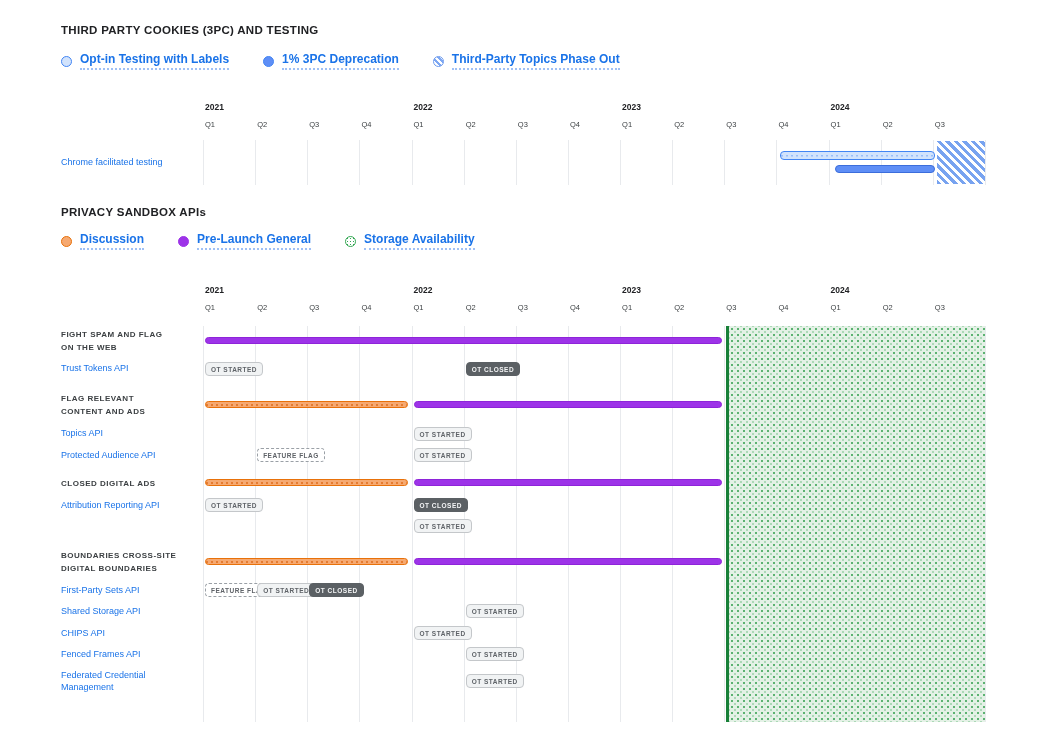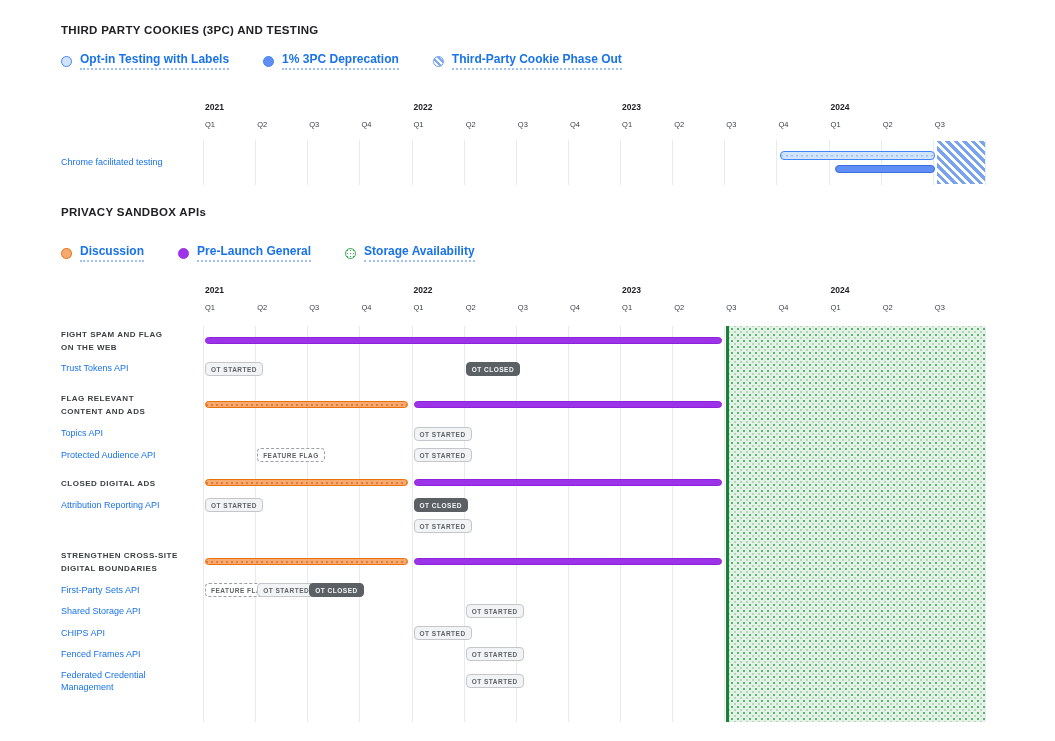--- a/index.html
+++ b/index.html
@@ -65,29 +65,29 @@
         <div class="legend-item">
           <span class="legend-dot dot-optin"></span>
           <span class="legend-label">Opt-in Testing with Labels</span>
         </div>
         <div class="legend-item">
           <span class="legend-dot dot-deprecation"></span>
           <span class="legend-label">1% 3PC Deprecation</span>
         </div>
         <div class="legend-item">
           <span class="legend-dot dot-phaseout"></span>
-          <span class="legend-label">Third-Party Cookie Phase Out</span>
+          <span class="legend-label">Third-Party Topics Phase Out</span>
         </div>
       </div>
     <div id="chart1"></div>
   </section>
 
   <section>
     <h2 class="section-title" style="top:206px">PRIVACY SANDBOX APIs</h2>
-    <div class="legend" id="legend2" style="top:244px">
+    <div class="legend" id="legend2" style="top:232px">
         <div class="legend-item">
           <span class="legend-dot dot-discussion"></span>
           <span class="legend-label">Discussion</span>
         </div>
         <div class="legend-item">
           <span class="legend-dot dot-prelaunch"></span>
           <span class="legend-label">Pre-Launch General</span>
         </div>
         <div class="legend-item">
           <span class="legend-dot dot-ga"></span>
@@ -98,15 +98,15 @@
   </section>
 <div class="year-label" style="left: 205px; top: 102px;">2021</div><div class="quarter-label" style="left: 205px; top: 120px;">Q1</div><div class="quarter-label" style="left: 257.133px; top: 120px;">Q2</div><div class="quarter-label" style="left: 309.267px; top: 120px;">Q3</div><div class="quarter-label" style="left: 361.4px; top: 120px;">Q4</div><div class="year-label" style="left: 413.533px; top: 102px;">2022</div><div class="quarter-label" style="left: 413.533px; top: 120px;">Q1</div><div class="quarter-label" style="left: 465.667px; top: 120px;">Q2</div><div class="quarter-label" style="left: 517.8px; top: 120px;">Q3</div><div class="quarter-label" style="left: 569.933px; top: 120px;">Q4</div><div class="year-label" style="left: 622.067px; top: 102px;">2023</div><div class="quarter-label" style="left: 622.067px; top: 120px;">Q1</div><div class="quarter-label" style="left: 674.2px; top: 120px;">Q2</div><div class="quarter-label" style="left: 726.333px; top: 120px;">Q3</div><div class="quarter-label" style="left: 778.467px; top: 120px;">Q4</div><div class="year-label" style="left: 830.6px; top: 102px;">2024</div><div class="quarter-label" style="left: 830.6px; top: 120px;">Q1</div><div class="quarter-label" style="left: 882.733px; top: 120px;">Q2</div><div class="quarter-label" style="left: 934.867px; top: 120px;">Q3</div><div class="gridline" style="left: 203px; top: 140px; height: 45px;"></div><div class="gridline" style="left: 255.133px; top: 140px; height: 45px;"></div><div class="gridline" style="left: 307.267px; top: 140px; height: 45px;"></div><div class="gridline" style="left: 359.4px; top: 140px; height: 45px;"></div><div class="gridline" style="left: 411.533px; top: 140px; height: 45px;"></div><div class="gridline" style="left: 463.667px; top: 140px; height: 45px;"></div><div class="gridline" style="left: 515.8px; top: 140px; height: 45px;"></div><div class="gridline" style="left: 567.933px; top: 140px; height: 45px;"></div><div class="gridline" style="left: 620.067px; top: 140px; height: 45px;"></div><div class="gridline" style="left: 672.2px; top: 140px; height: 45px;"></div><div class="gridline" style="left: 724.333px; top: 140px; height: 45px;"></div><div class="gridline" style="left: 776.467px; top: 140px; height: 45px;"></div><div class="gridline" style="left: 828.6px; top: 140px; height: 45px;"></div><div class="gridline" style="left: 880.733px; top: 140px; height: 45px;"></div><div class="gridline" style="left: 932.867px; top: 140px; height: 45px;"></div><div class="gridline" style="left: 985px; top: 140px; height: 45px;"></div><div class="row-label" style="top: 157px;">Chrome facilitated testing</div><div class="bar bar-optin" style="left: 780.467px; top: 151px; width: 154.4px;"></div><div class="bar bar-deprecation" style="left: 834.6px; top: 165px; width: 100.267px;"></div><div class="block-phaseout" style="left: 936.867px; top: 141px; width: 48.1333px; height: 43px;"></div><div class="year-label" style="left: 205px; top: 285px;">2021</div><div class="quarter-label" style="left: 205px; top: 303px;">Q1</div><div class="quarter-label" style="left: 257.133px; top: 303px;">Q2</div><div class="quarter-label" style="left: 309.267px; top: 303px;">Q3</div><div class="quarter-label" style="left: 361.4px; top: 303px;">Q4</div><div class="year-label" style="left: 413.533px; top: 285px;">2022</div><div class="quarter-label" style="left: 413.533px; top: 303px;">Q1</div><div class="quarter-label" style="left: 465.667px; top: 303px;">Q2</div><div class="quarter-label" style="left: 517.8px; top: 303px;">Q3</div><div class="quarter-label" style="left: 569.933px; top: 303px;">Q4</div><div class="year-label" style="left: 622.067px; top: 285px;">2023</div><div class="quarter-label" style="left: 622.067px; top: 303px;">Q1</div><div class="quarter-label" style="left: 674.2px; top: 303px;">Q2</div><div class="quarter-label" style="left: 726.333px; top: 303px;">Q3</div><div class="quarter-label" style="left: 778.467px; top: 303px;">Q4</div><div class="year-label" style="left: 830.6px; top: 285px;">2024</div><div class="quarter-label" style="left: 830.6px; top: 303px;">Q1</div><div class="quarter-label" style="left: 882.733px; top: 303px;">Q2</div><div class="quarter-label" style="left: 934.867px; top: 303px;">Q3</div><div class="gridline" style="left: 203px; top: 326px; height: 396px;"></div><div class="gridline" style="left: 255.133px; top: 326px; height: 396px;"></div><div class="gridline" style="left: 307.267px; top: 326px; height: 396px;"></div><div class="gridline" style="left: 359.4px; top: 326px; height: 396px;"></div><div class="gridline" style="left: 411.533px; top: 326px; height: 396px;"></div><div class="gridline" style="left: 463.667px; top: 326px; height: 396px;"></div><div class="gridline" style="left: 515.8px; top: 326px; height: 396px;"></div><div class="gridline" style="left: 567.933px; top: 326px; height: 396px;"></div><div class="gridline" style="left: 620.067px; top: 326px; height: 396px;"></div><div class="gridline" style="left: 672.2px; top: 326px; height: 396px;"></div><div class="gridline" style="left: 724.333px; top: 326px; height: 396px;"></div><div class="gridline" style="left: 776.467px; top: 326px; height: 396px;"></div><div class="gridline" style="left: 828.6px; top: 326px; height: 396px;"></div><div class="gridline" style="left: 880.733px; top: 326px; height: 396px;"></div><div class="gridline" style="left: 932.867px; top: 326px; height: 396px;"></div><div class="gridline" style="left: 985px; top: 326px; height: 396px;"></div><div class="ga-region" style="left: 726.333px; top: 326px; width: 258.667px; height: 396px;"></div><div class="group-header" style="top: 328px;">
       <div>FIGHT SPAM AND FLAG</div>
       <div>ON THE WEB</div>
     </div><div class="bar bar-prelaunch" style="left: 205px; top: 337px; width: 517.333px;"></div><div class="row-label" style="top: 363px;">Trust Tokens API</div><div class="badge" style="left: 205px; top: 362px;">OT STARTED</div><div class="badge badge-dark" style="left: 465.667px; top: 362px;">OT CLOSED</div><div class="group-header" style="top: 392px;">
       <div>FLAG RELEVANT</div>
       <div>CONTENT AND ADS</div>
     </div><div class="bar bar-discussion" style="left: 205px; top: 401px; width: 202.533px;"></div><div class="bar bar-prelaunch" style="left: 413.533px; top: 401px; width: 308.8px;"></div><div class="row-label" style="top: 428px;">Topics API</div><div class="badge" style="left: 413.533px; top: 427px;">OT STARTED</div><div class="row-label" style="top: 450px;">Protected Audience API</div><div class="badge badge-dashed" style="left: 257.133px; top: 448px;">FEATURE FLAG</div><div class="badge" style="left: 413.533px; top: 448px;">OT STARTED</div><div class="group-header" style="top: 477px;">
       <div>CLOSED DIGITAL ADS</div>
     </div><div class="bar bar-discussion" style="left: 205px; top: 479px; width: 202.533px;"></div><div class="bar bar-prelaunch" style="left: 413.533px; top: 479px; width: 308.8px;"></div><div class="row-label" style="top: 500px;">Attribution Reporting API</div><div class="badge" style="left: 205px; top: 498px;">OT STARTED</div><div class="badge badge-dark" style="left: 413.533px; top: 498px;">OT CLOSED</div><div class="badge" style="left: 413.533px; top: 519px;">OT STARTED</div><div class="group-header" style="top: 549px;">
-      <div>STRENGTHEN CROSS-SITE</div>
+      <div>BOUNDARIES CROSS-SITE</div>
       <div>DIGITAL BOUNDARIES</div>
     </div><div class="bar bar-discussion" style="left: 205px; top: 558px; width: 202.533px;"></div><div class="bar bar-prelaunch" style="left: 413.533px; top: 558px; width: 308.8px;"></div><div class="row-label" style="top: 585px;">First-Party Sets API</div><div class="badge badge-dashed" style="left: 205px; top: 583px;">FEATURE FLAG</div><div class="badge" style="left: 257.133px; top: 583px;">OT STARTED</div><div class="badge badge-dark" style="left: 309.267px; top: 583px;">OT CLOSED</div><div class="row-label" style="top: 606px;">Shared Storage API</div><div class="badge" style="left: 465.667px; top: 604px;">OT STARTED</div><div class="row-label" style="top: 628px;">CHIPS API</div><div class="badge" style="left: 413.533px; top: 626px;">OT STARTED</div><div class="row-label" style="top: 649px;">Fenced Frames API</div><div class="badge" style="left: 465.667px; top: 647px;">OT STARTED</div><div class="row-label" style="top: 670px;">Federated Credential Management</div><div class="badge" style="left: 465.667px; top: 674px;">OT STARTED</div></div>
 
 </body></html>

